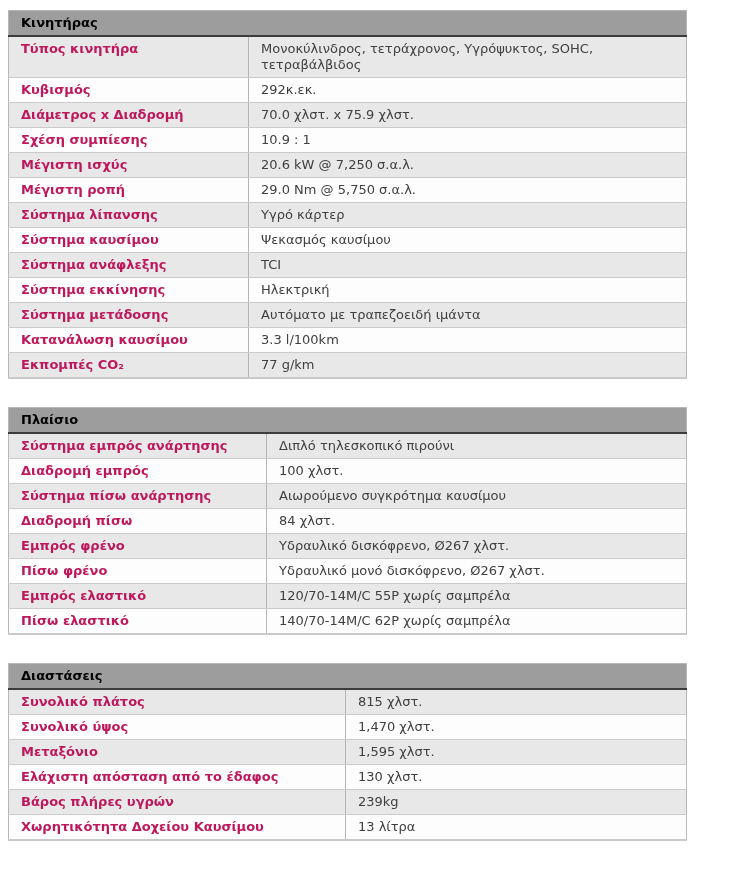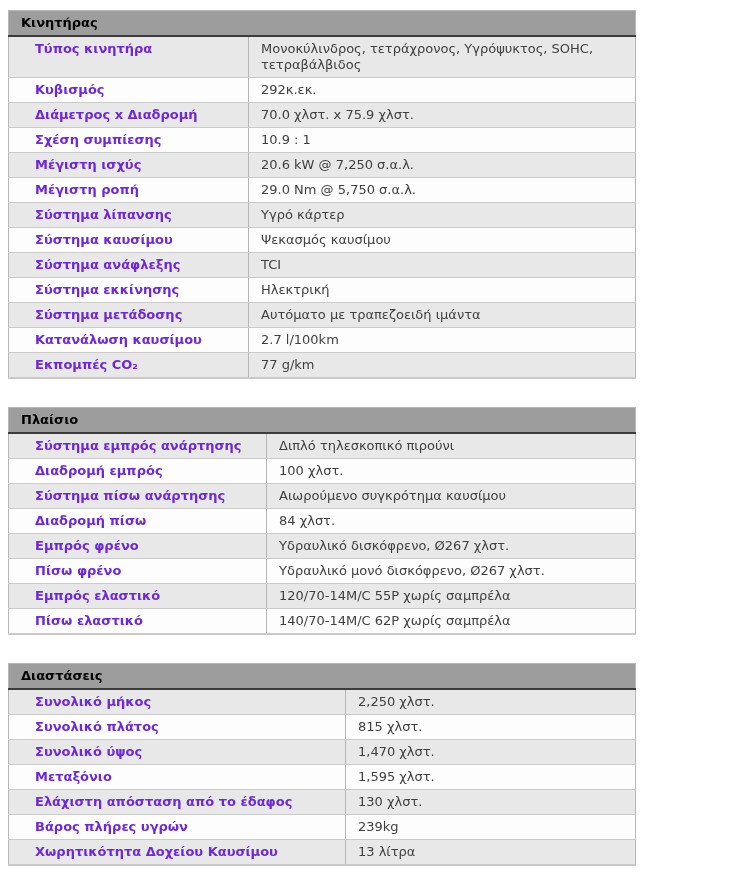--- a/index.html
+++ b/index.html
@@ -12,21 +12,21 @@
     height: 887px;
     overflow: hidden;
     font-family: "DejaVu Sans", "Liberation Sans", sans-serif;
     font-size: 13px;
     color: #1d1d1d;
   }
   #tables-root {
     padding: 10px 8px 0 8px;
   }
   table.spec-table {
-    width: 628px;
+    width: 679px;
     border-collapse: collapse;
     table-layout: fixed;
     border: 1px solid #b7b7b7;
     border-bottom: 2px solid #c9c9c9;
     margin: 0;
   }
   table.spec-table + table.spec-table { margin-top: 28px; }
   th.section-header {
     background: var(--header-bg, #9d9d9d);
     color: var(--header-text, #000000);
@@ -38,22 +38,22 @@
     line-height: 16px;
   }
   td {
     padding: 4px 10px;
     border-bottom: 1px solid #cbcbcb;
     line-height: 16px;
     vertical-align: top;
   }
   td.label-cell {
     font-weight: bold;
-    color: #6d28d9;
-    padding-left: 26px;
+    color: #be185d;
+    padding-left: 12px;
     border-right: 1px solid #b5b5b5;
   }
   td.value-cell {
     color: #404040;
     white-space: pre-line;
     padding-left: 12px;
   }
   tbody tr:nth-child(odd) td  { background: var(--row-alt-bg, #e8e8e8); }
   tbody tr:nth-child(even) td { background: var(--row-bg, #fdfdfd); }
 </style>
@@ -112,21 +112,21 @@
         <tr>
           <td class="label-cell">Σύστημα εκκίνησης</td>
           <td class="value-cell">Ηλεκτρική</td>
         </tr>
         <tr>
           <td class="label-cell">Σύστημα μετάδοσης</td>
           <td class="value-cell">Αυτόματο με τραπεζοειδή ιμάντα</td>
         </tr>
         <tr>
           <td class="label-cell">Κατανάλωση καυσίμου</td>
-          <td class="value-cell">2.7 l/100km</td>
+          <td class="value-cell">3.3 l/100km</td>
         </tr>
         <tr>
           <td class="label-cell">Εκπομπές CO₂</td>
           <td class="value-cell">77 g/km</td>
         </tr>
       </tbody>
     </table>
     <table class="spec-table">
       <colgroup>
         <col style="width: 258px;">
@@ -177,24 +177,20 @@
         <col style="width: 337px;">
         <col>
       </colgroup>
       <thead>
         <tr>
           <th class="section-header" colspan="2">Διαστάσεις</th>
         </tr>
       </thead>
       <tbody>
         <tr>
-          <td class="label-cell">Συνολικό μήκος</td>
-          <td class="value-cell">2,250 χλστ.</td>
-        </tr>
-        <tr>
           <td class="label-cell">Συνολικό πλάτος</td>
           <td class="value-cell">815 χλστ.</td>
         </tr>
         <tr>
           <td class="label-cell">Συνολικό ύψος</td>
           <td class="value-cell">1,470 χλστ.</td>
         </tr>
         <tr>
           <td class="label-cell">Μεταξόνιο</td>
           <td class="value-cell">1,595 χλστ.</td>

